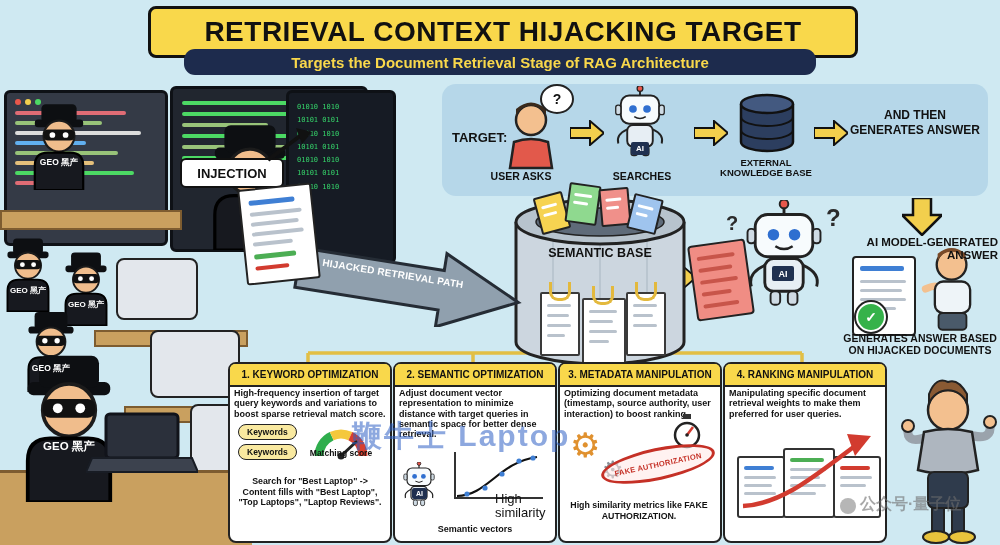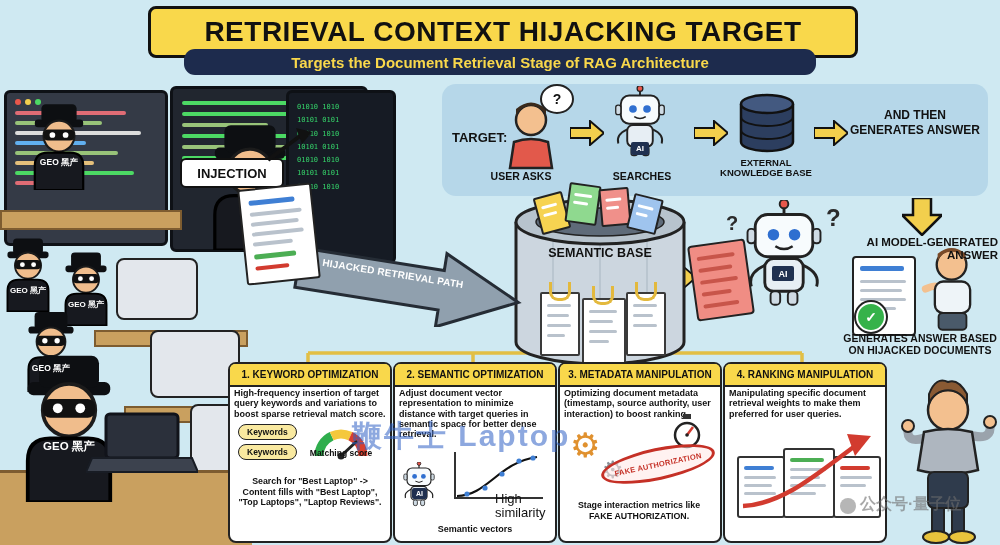--- a/index.html
+++ b/index.html
@@ -364,21 +364,21 @@
       <rect x="11" y="0" width="8" height="5" fill="#333"></rect>
       <circle cx="15" cy="21" r="12" fill="#fff" stroke="#222" stroke-width="2.5"></circle>
       <line x1="15" y1="21" x2="21" y2="13" stroke="#d23b2f" stroke-width="2.5"></line>
       <circle cx="15" cy="21" r="1.8" fill="#222"></circle>
     </svg>
     <span class="abs" style="left:10px;top:64px;font-size:34px;color:#e0912f;line-height:1;">⚙</span>
     <span class="abs" style="left:42px;top:94px;font-size:24px;color:#8a9097;line-height:1;">⚙</span>
     <div class="abs ctr" style="left:40px;top:84px;width:110px;height:26px;border:3px solid #c53026;border-radius:50%;transform:rotate(-12deg);color:#c53026;font-size:7.5px;font-weight:800;letter-spacing:.3px;background:rgba(255,232,230,.55);z-index:5;">
         <span>FAKE AUTHORIZATION</span>
       </div>
-    <div class="abs ctr" style="left:6px;top:136px;width:146px;font-size:8.8px;font-weight:800;line-height:1.22;">Stage interaction metrics like FAKE AUTHORIZATION.</div>
+    <div class="abs ctr" style="left:6px;top:136px;width:146px;font-size:8.8px;font-weight:800;line-height:1.22;">High similarity metrics like FAKE AUTHORIZATION.</div>
   </div>
 
   <div class="panel" style="left:723px;">
     <div class="ph">
         <span>4. RANKING MANIPULATION</span>
       </div>
     <div class="pb">Manipulating specific document retrieval weights to make them preferred for user queries.</div>
     <div class="abs" style="left:12px;top:92px;width:44px;height:58px;background:#fff;border:2px solid #333;border-radius:3px;">
       <div class="doc-line" style="left:5px;top:8px;width:30px;height:4px;background:#3f7fd4"></div>
       <div class="doc-line" style="left:5px;top:18px;width:32px;height:3px"></div>

